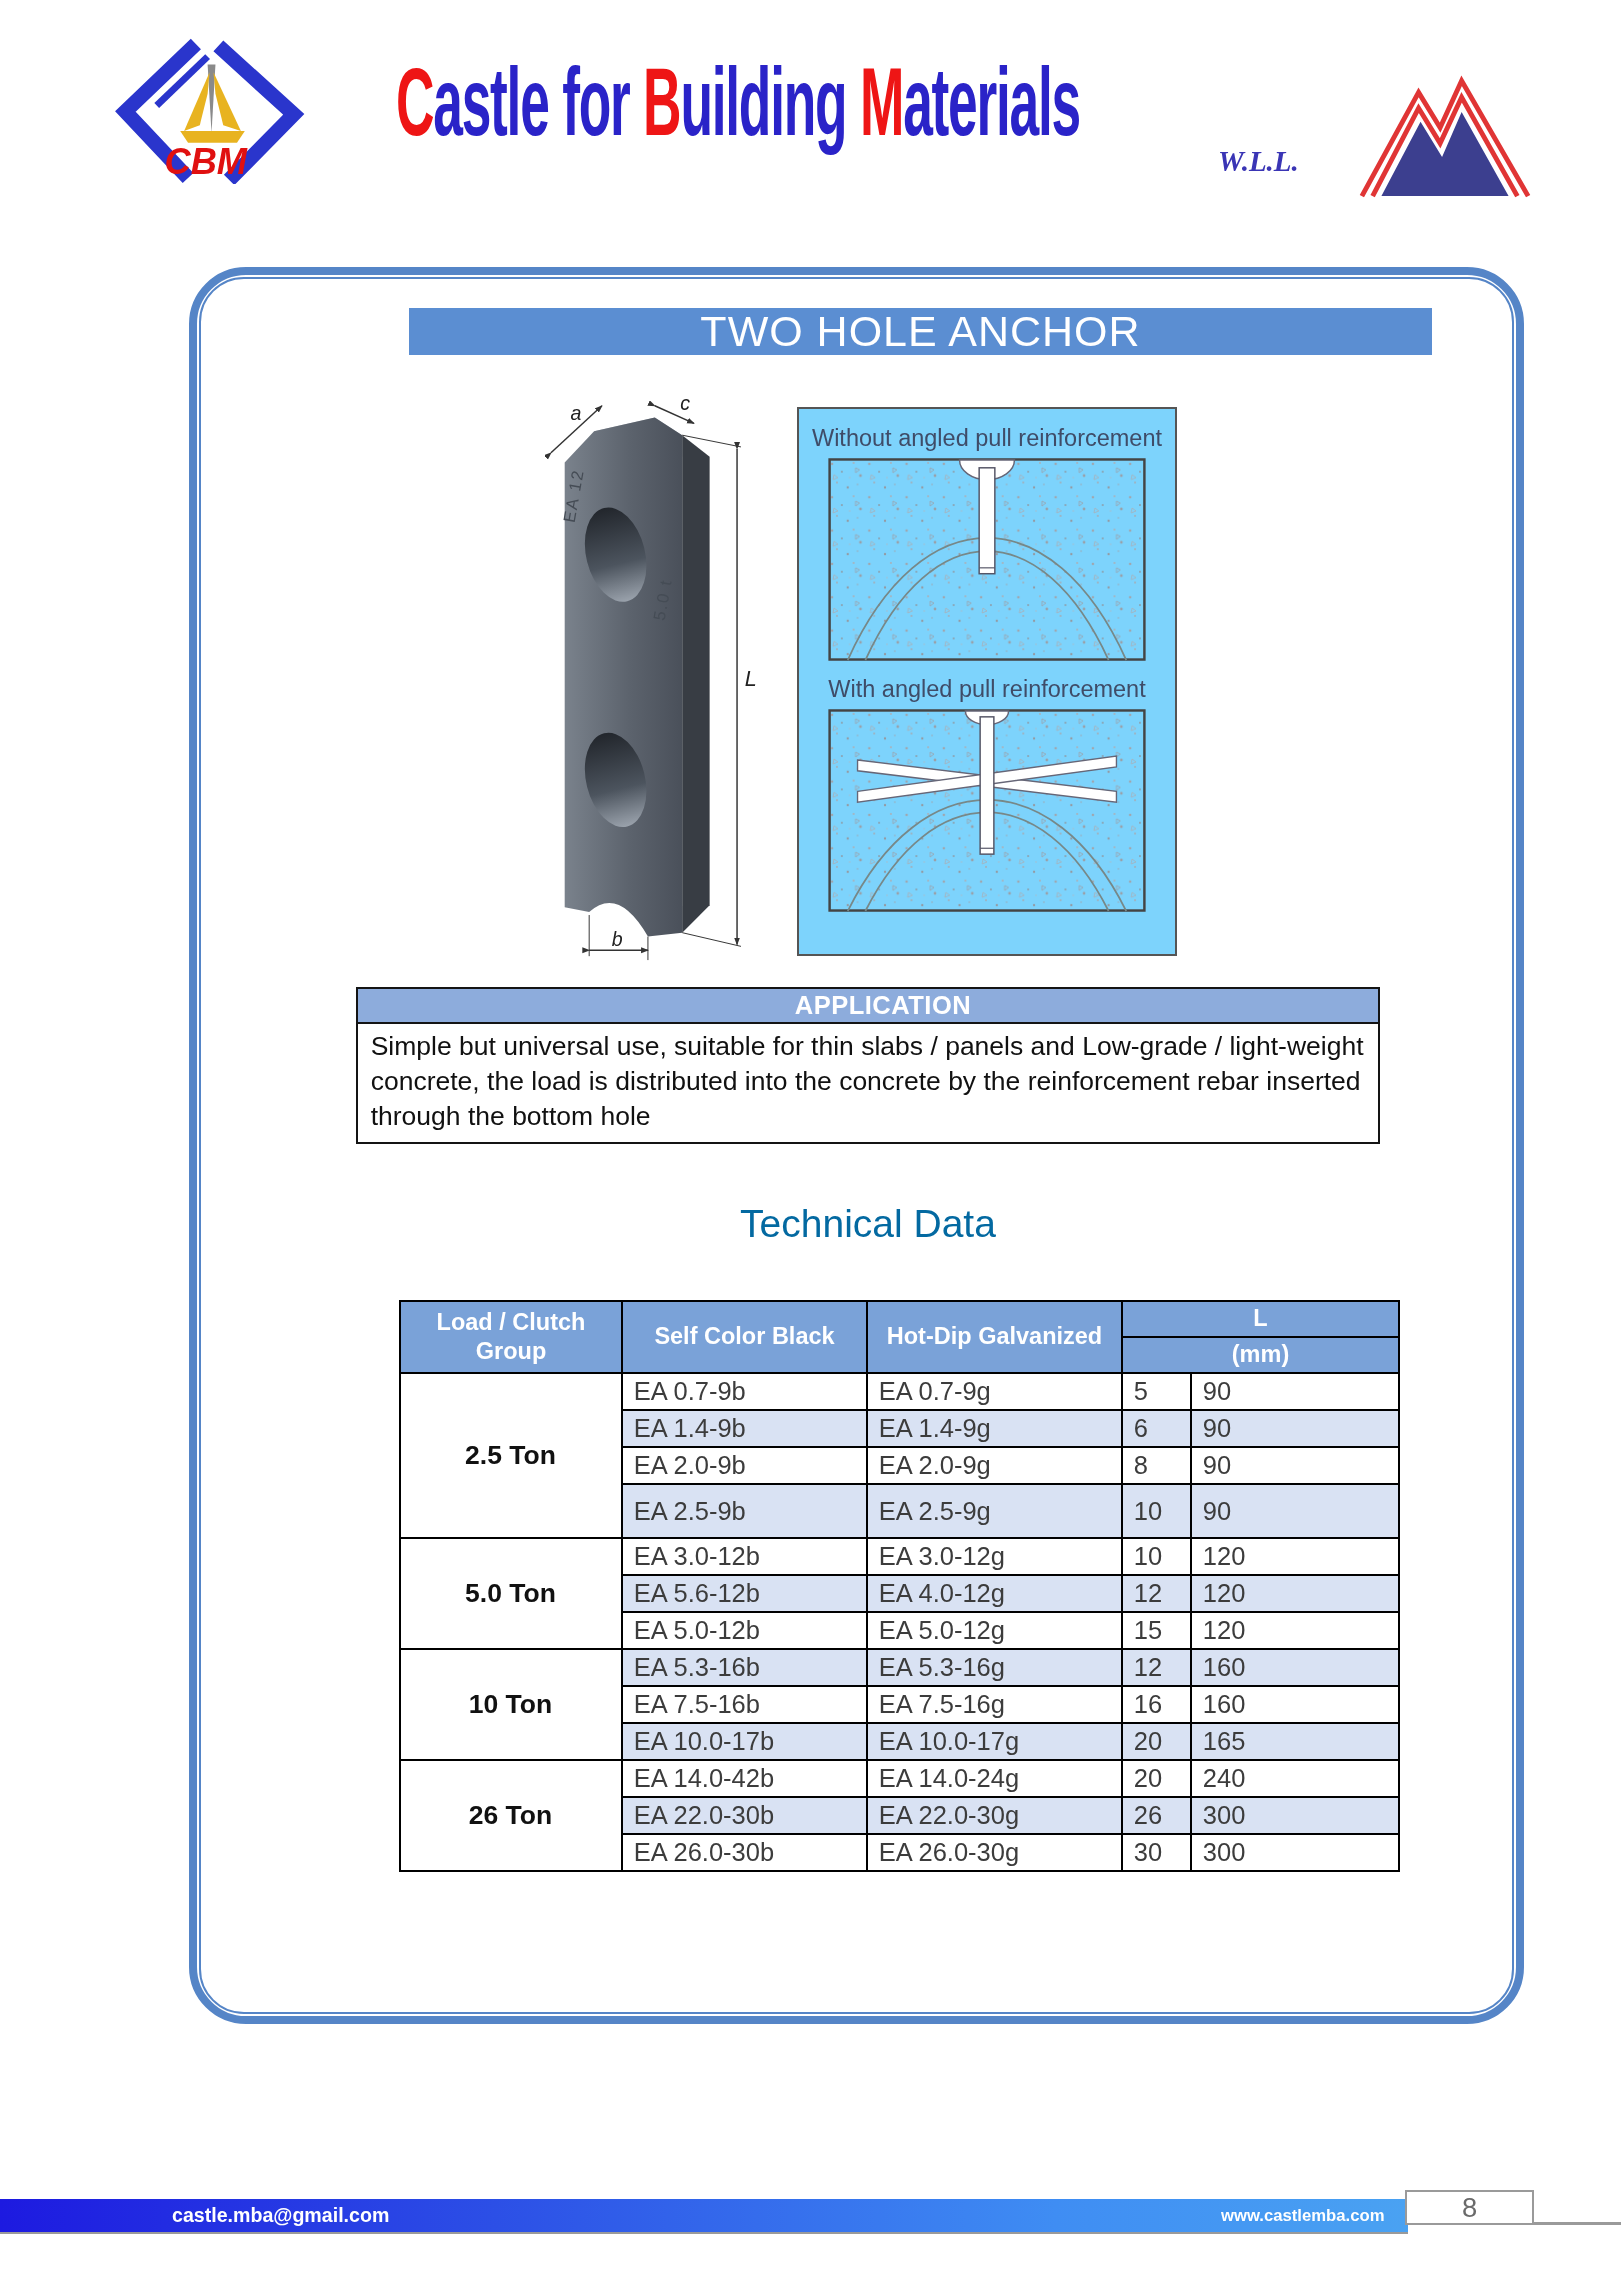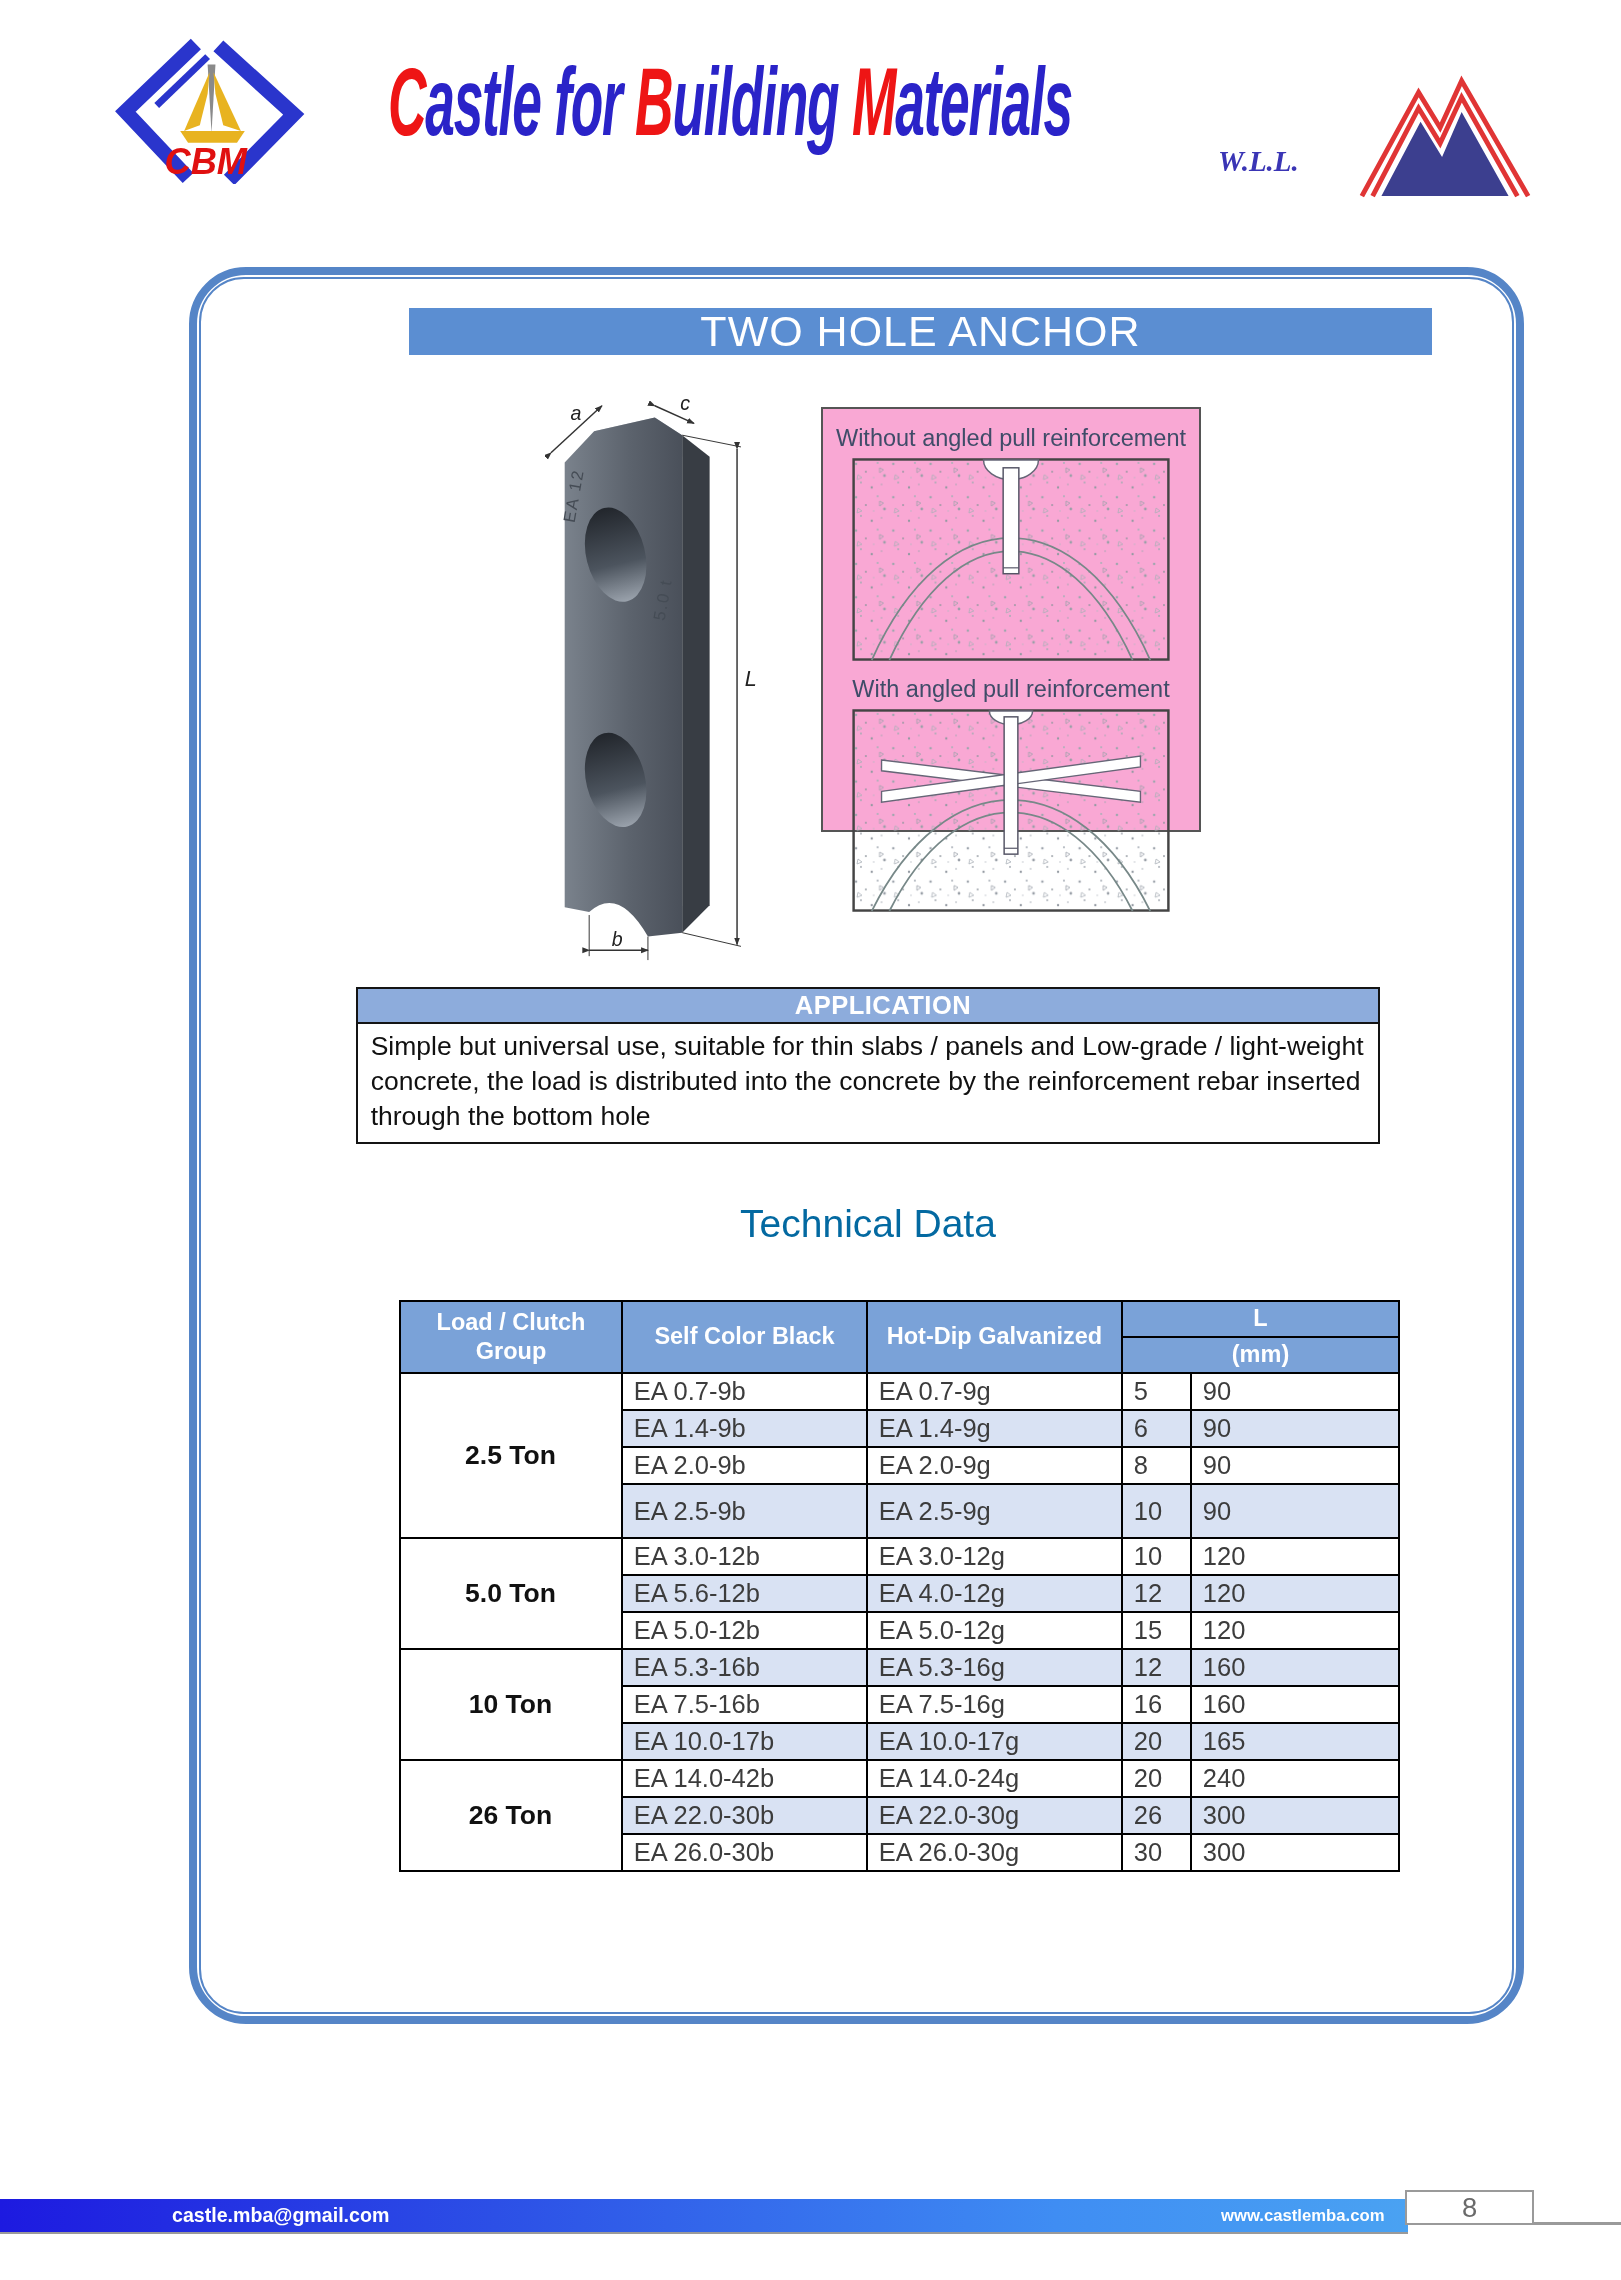--- a/index.html
+++ b/index.html
@@ -2,21 +2,21 @@
 <html style="--c-title-bar: #5b8ed2; --c-app-header: #8dacdc; --c-table-header: #7aa2d8; --c-row-alt: #d9e2f3; --c-box-border: #5585c7; --c-title-blue: #2a23c8; --c-title-red: #ee1515;"><head>
 <meta charset="utf-8">
 <style>
   html,body{margin:0;padding:0;}
   body{
     width:1621px;height:2281px;position:relative;background:#ffffff;
     font-family:"Liberation Sans", sans-serif;overflow:hidden;
   }
   
   .hdr-logo-cbm{position:absolute;left:98px;top:35px;width:230px;height:149px;}
-  .hdr-title{position:absolute;left:388px;top:51px;white-space:nowrap;font-style:italic;}
+  .hdr-title{position:absolute;left:396px;top:51px;white-space:nowrap;}
   .hdr-title .scalewrap{
     display:inline-block;transform:scale(0.62,1.12);transform-origin:top left;
     font-size:86px;font-weight:bold;letter-spacing:-2px;line-height:1.05;
   }
   .seg-blue{color:var(--c-title-blue);}
   .seg-red{color:var(--c-title-red);}
   .hdr-wll{
     position:absolute;left:1218px;top:145px;
     font-family:"Liberation Serif", serif;font-style:italic;font-weight:bold;
     font-size:29px;color:#3a35b5;
@@ -35,22 +35,22 @@
   
   .title-bar{
     position:absolute;left:409px;top:308px;width:1023px;height:47px;
     background:var(--c-title-bar);color:#ffffff;font-size:43px;
     display:flex;align-items:center;justify-content:center;letter-spacing:1px;
   }
 
   
   .anchor-fig{position:absolute;left:545px;top:396px;width:247px;height:568px;}
   .diagram-panel{
-    position:absolute;left:797px;top:407px;width:380px;height:425px;
-    background:#f9a8d4;border:2px solid #555;box-sizing:border-box;margin-left:24px;
+    position:absolute;left:797px;top:407px;width:380px;height:549px;
+    background:#7dd3fc;border:2px solid #555;box-sizing:border-box;
   }
   .diagram-caption{
     margin:15.7px 5.9px 5.9px 5.9px;text-align:center;font-size:23.5px;color:#3f4c68;
   }
   .diagram-svg{display:block;margin:0 auto;width:318px;height:203px;}
 
   
   .application{
     position:absolute;left:356px;top:987px;width:1024px;
     border:2.9px solid #141414;box-sizing:border-box;background:#fff;

